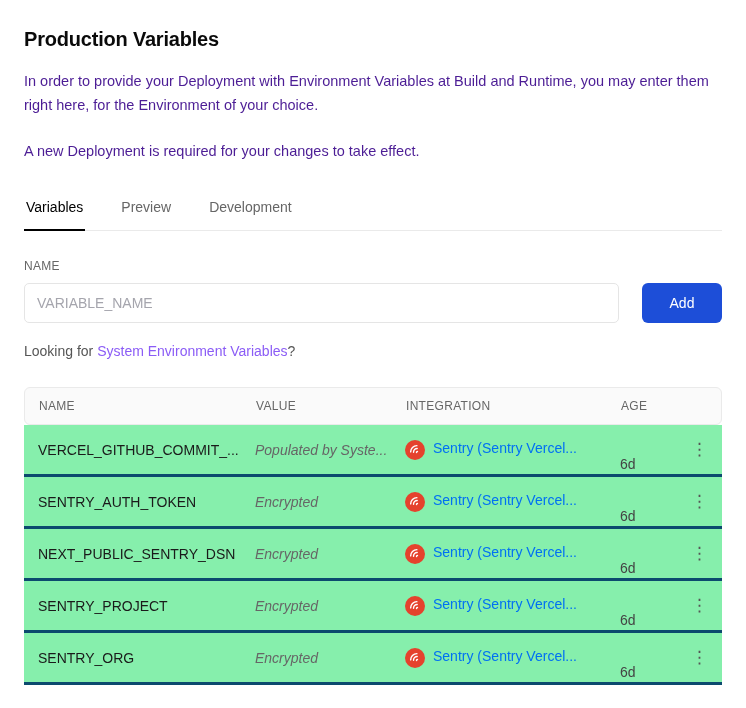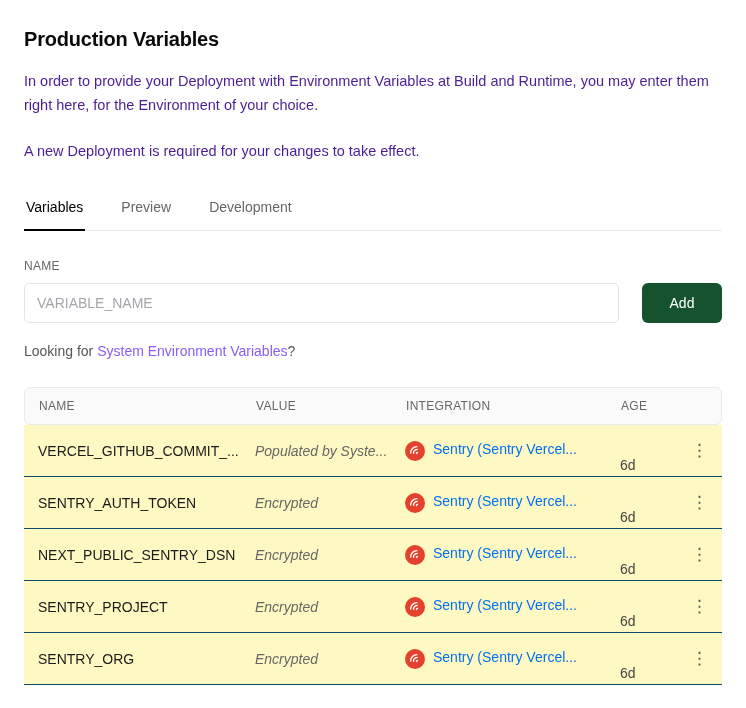--- a/index.html
+++ b/index.html
@@ -74,21 +74,21 @@
     font-size: 14px;
     font-family: "Liberation Sans", sans-serif;
     color: #15803d;
     outline: none;
   }
   .field input::placeholder { color: #a5a5ad; }
   .add-btn {
     width: 80px;
     height: 40px;
     flex: 0 0 80px;
-    background: #14532d;
+    background: #1d4ed8;
     color: #fff;
     border: none;
     border-radius: 6px;
     font-size: 14px;
     font-weight: 500;
     font-family: "Liberation Sans", sans-serif;
     cursor: pointer;
   }
 
   .syslink-row {
@@ -109,23 +109,23 @@
     height: 38px;
     background: #fafafa;
     border: 1px solid #eaeaea;
     border-radius: 6px;
     font-size: 12px;
     color: #666;
     letter-spacing: 0.3px;
   }
   .trow {
     height: 52px;
-    border-bottom: 1px solid #0c4a6e;
-    font-size: 14px;
-    background: #fef9c3;
+    border-bottom: 3px solid #0c4a6e;
+    font-size: 14px;
+    background: #86efac;
   }
   .cell-name {
     color: #1a1a1a;
     white-space: nowrap;
     overflow: hidden;
     padding-right: 10px;
   }
   .cell-value {
     font-style: italic;
     color: #666;

